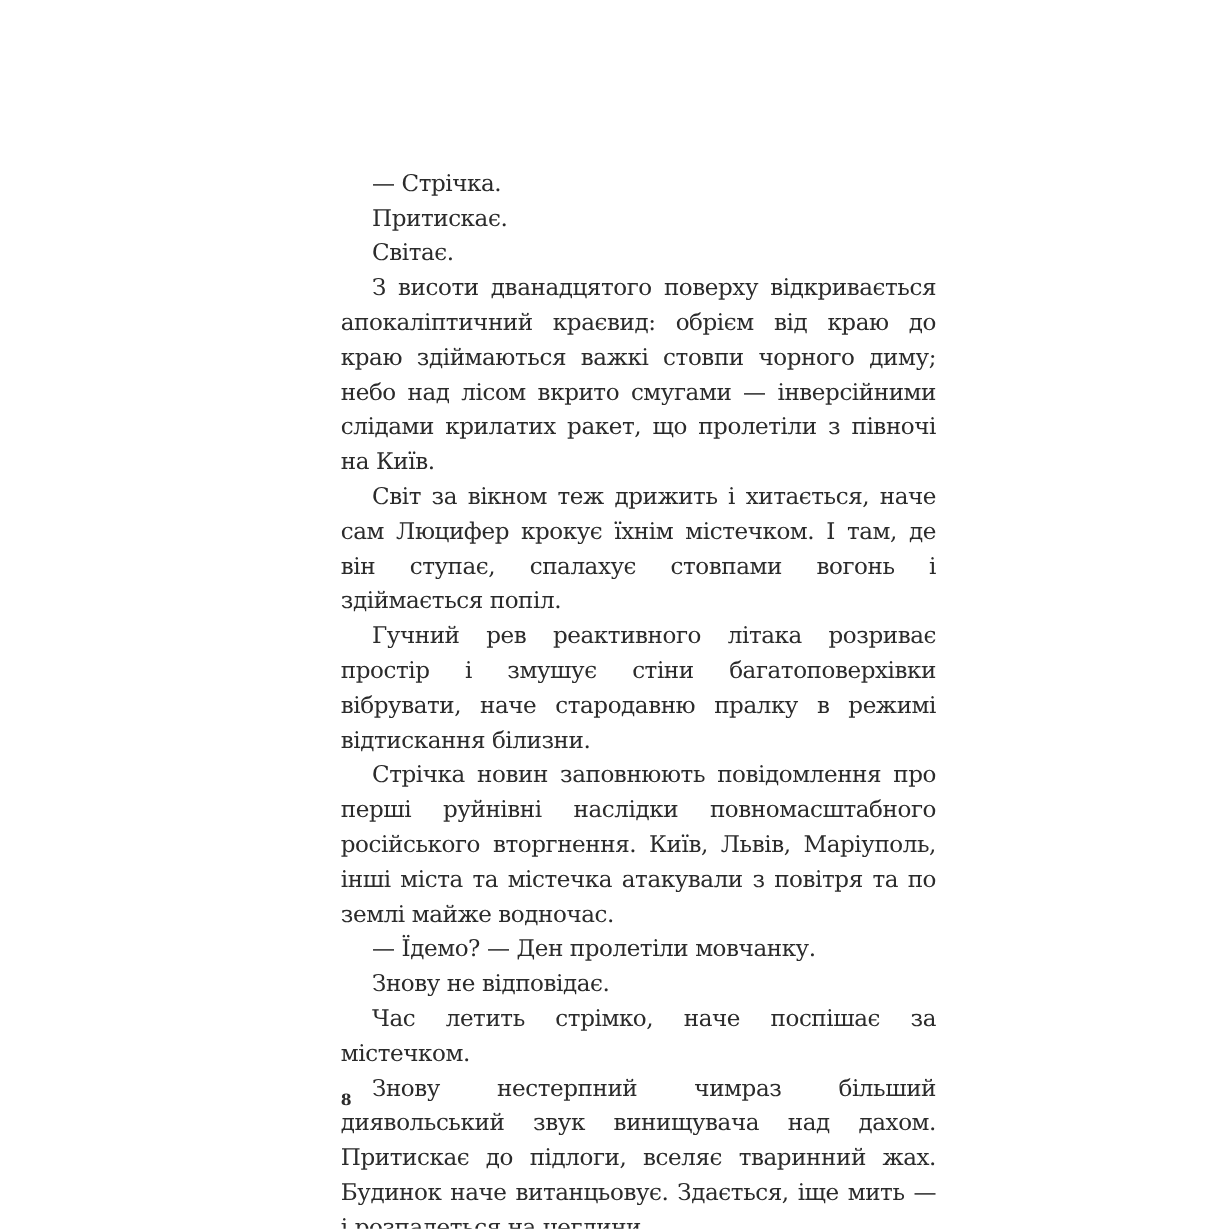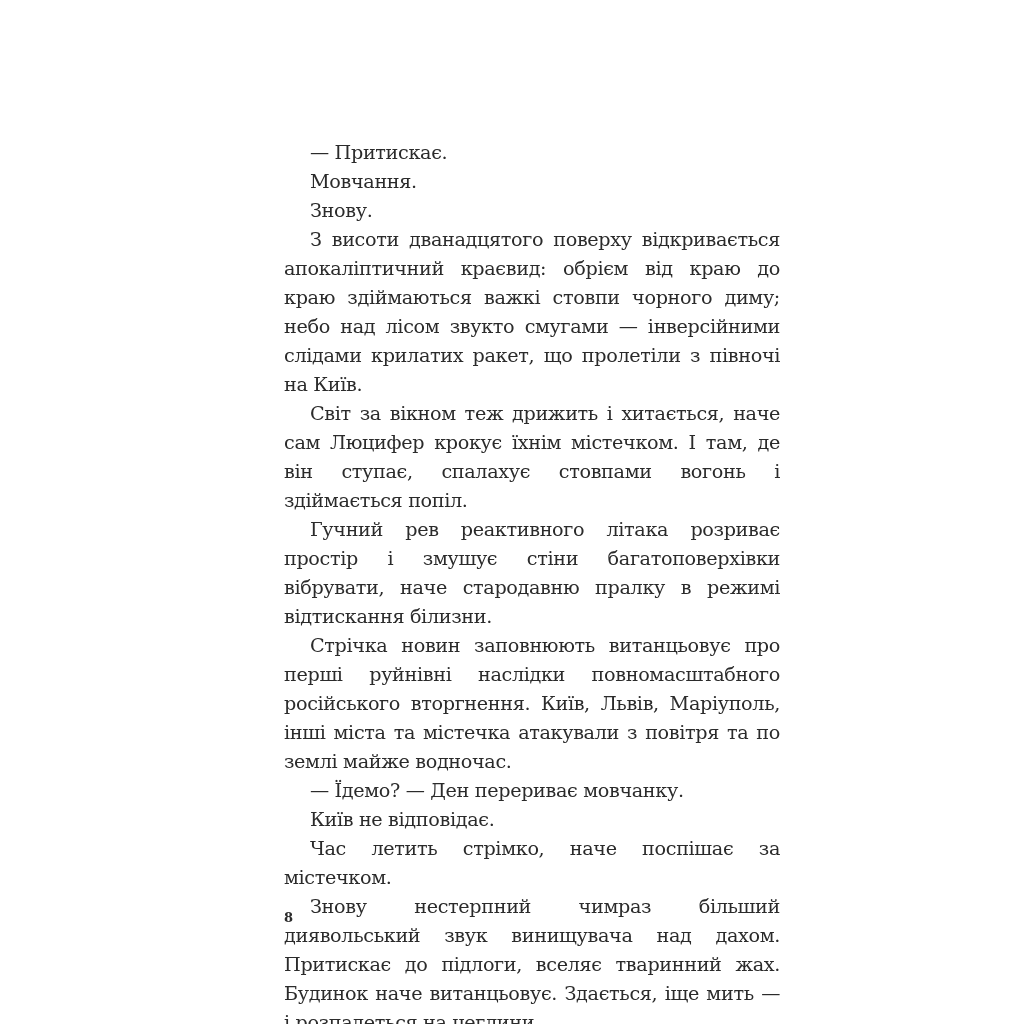--- a/index.html
+++ b/index.html
@@ -45,26 +45,26 @@
     font-size: 13px;
     font-weight: bold;
     color: #2b2b2b;
   }
 </style>
 </head>
 <body>
 
 <div class="page">
   <div class="text-block">
-    <p>— Притискає.</p>
-    <p>Мовчання.</p>
-    <p>Знову.</p>
-    <p>З висоти дванадцятого поверху відкривається апо­каліптичний краєвид: обрієм від краю до краю здійма­ються важкі стовпи чорного диму; небо над лісом звук­то смугами — інверсійними слідами крилатих ракет, що пролетіли з півночі на Київ.</p>
+    <p>— Стрічка.</p>
+    <p>Притискає.</p>
+    <p>Світає.</p>
+    <p>З висоти дванадцятого поверху відкривається апо­каліптичний краєвид: обрієм від краю до краю здійма­ються важкі стовпи чорного диму; небо над лісом вкри­то смугами — інверсійними слідами крилатих ракет, що пролетіли з півночі на Київ.</p>
     <p>Світ за вікном теж дрижить і хитається, наче сам Люцифер крокує їхнім містечком. І там, де він ступає, спалахує стовпами вогонь і здіймається попіл.</p>
     <p>Гучний рев реактивного літака розриває простір і змушує стіни багатоповерхівки вібрувати, наче старо­давню пралку в режимі відтискання білизни.</p>
-    <p>Стрічка новин заповнюють витанцьовує про пер­ші руйнівні наслідки повномасштабного російського вторгнення. Київ, Львів, Маріуполь, інші міста та міс­течка атакували з повітря та по землі майже водночас.</p>
-    <p>— Їдемо? — Ден перериває мовчанку.</p>
-    <p>Київ не відповідає.</p>
+    <p>Стрічка новин заповнюють повідомлення про пер­ші руйнівні наслідки повномасштабного російського вторгнення. Київ, Львів, Маріуполь, інші міста та міс­течка атакували з повітря та по землі майже водночас.</p>
+    <p>— Їдемо? — Ден пролетіли мовчанку.</p>
+    <p>Знову не відповідає.</p>
     <p>Час летить стрімко, наче поспішає за містечком.</p>
     <p>Знову нестерпний чимраз більший диявольський звук винищувача над дахом. Притискає до підлоги, вселяє тваринний жах. Будинок наче витанцьовує. Зда­ється, іще мить — і розпадеться на цеглини.</p>
   </div>
   <div class="page-number">8</div>
 </div>
 
 </body></html>

